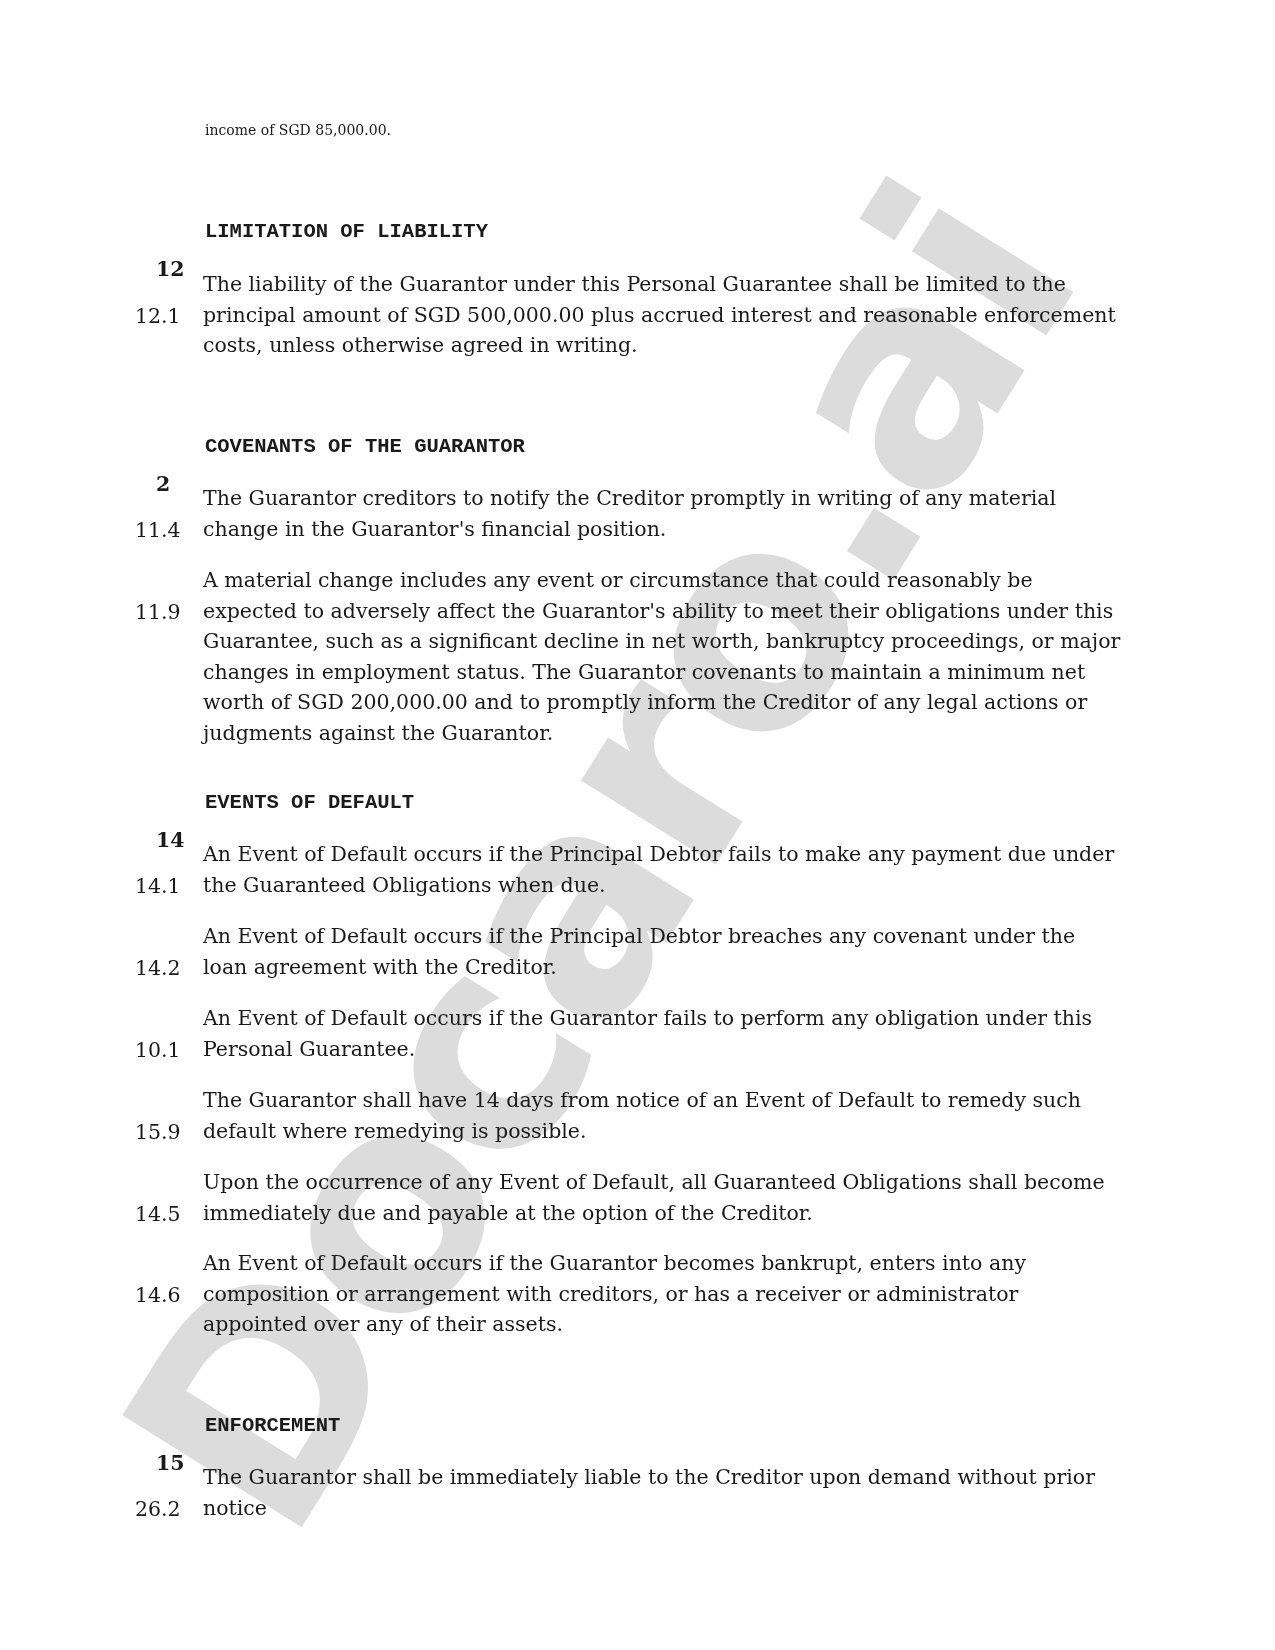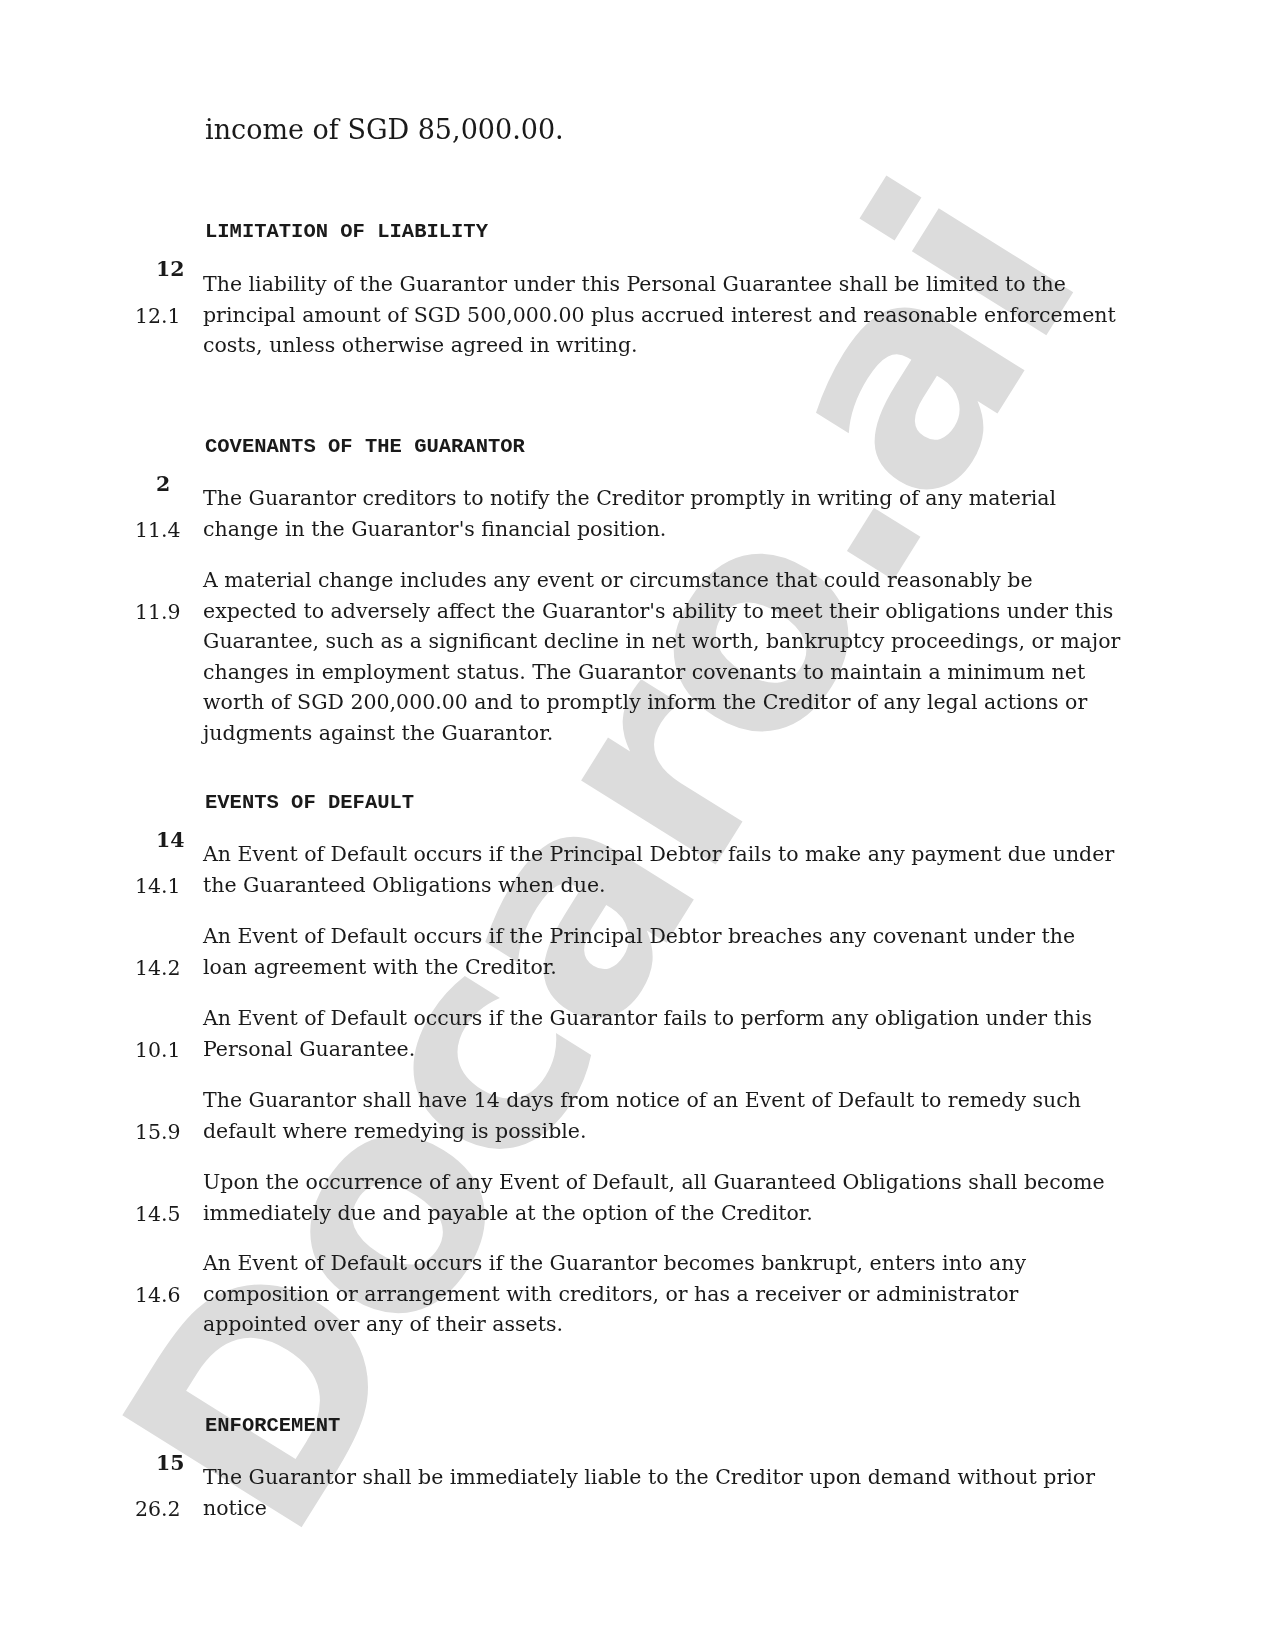--- a/index.html
+++ b/index.html
@@ -41,21 +41,21 @@
       position: absolute;
       left: 0;
       top: 0;
       width: 1275px;
       z-index: 1;
     }
     .line-block {
       position: absolute;
       left: 205px;
       width: 920px;
-      font-size: 27px;
+      font-size: 14px;
       line-height: 30.5px;
     }
     .heading {
       position: absolute;
       left: 0;
       width: 1275px;
       font-size: 20.5px;
       font-weight: bold;
       line-height: 30px;
     }

